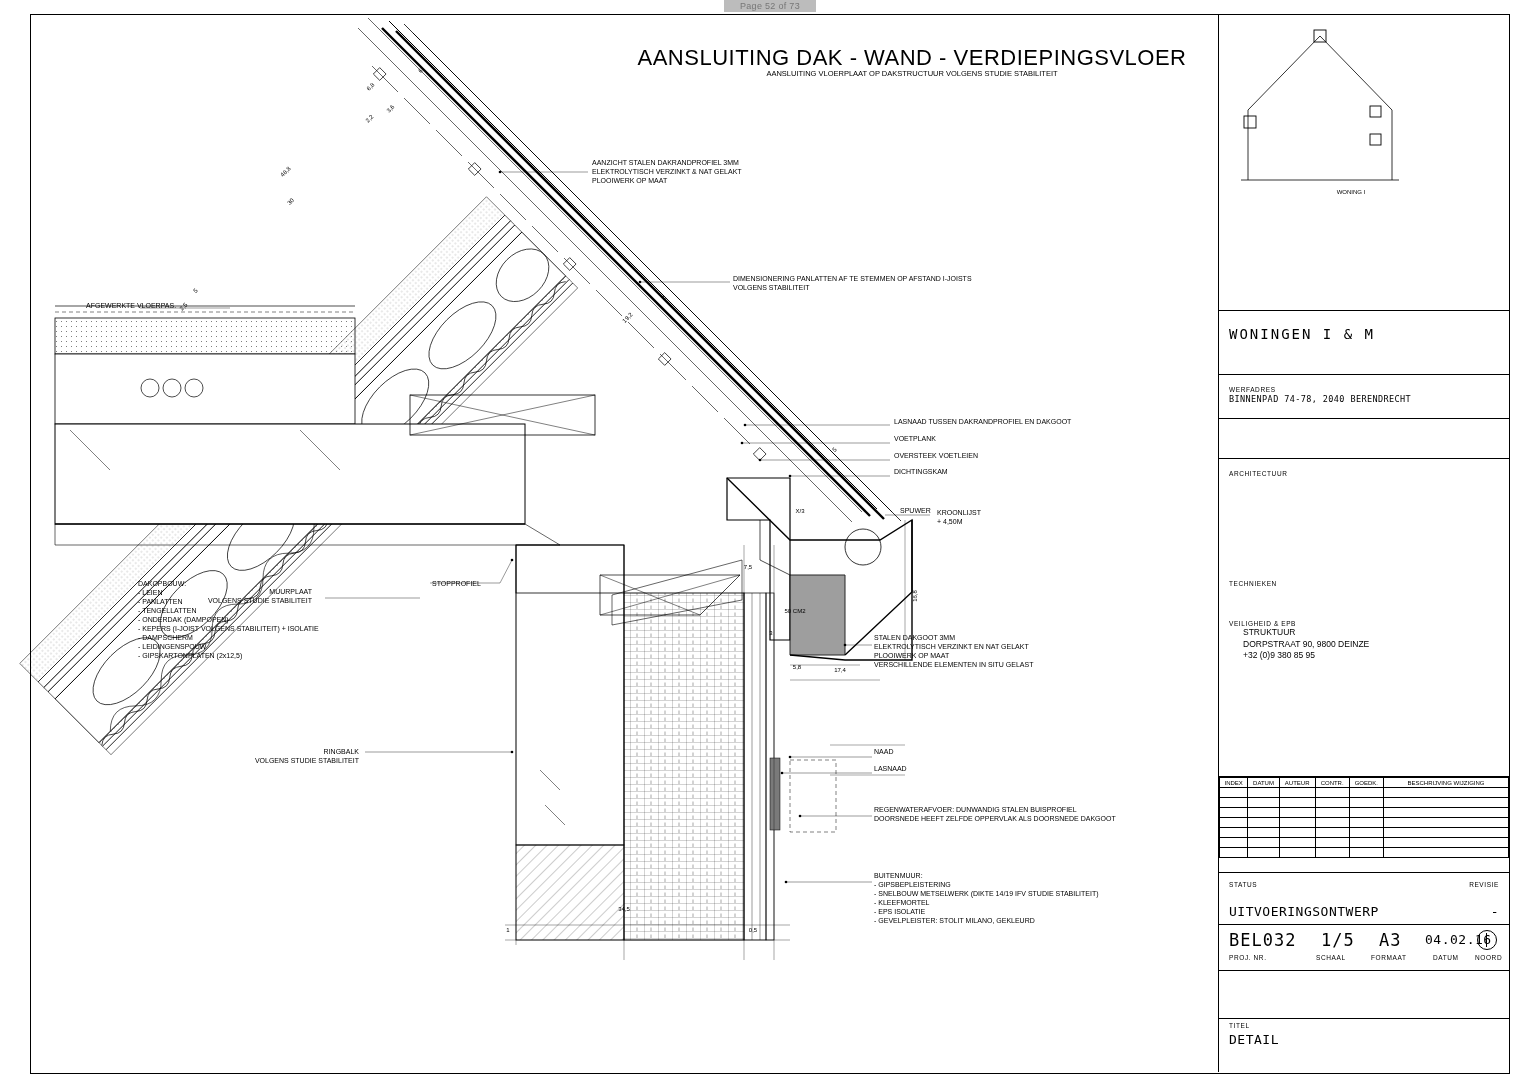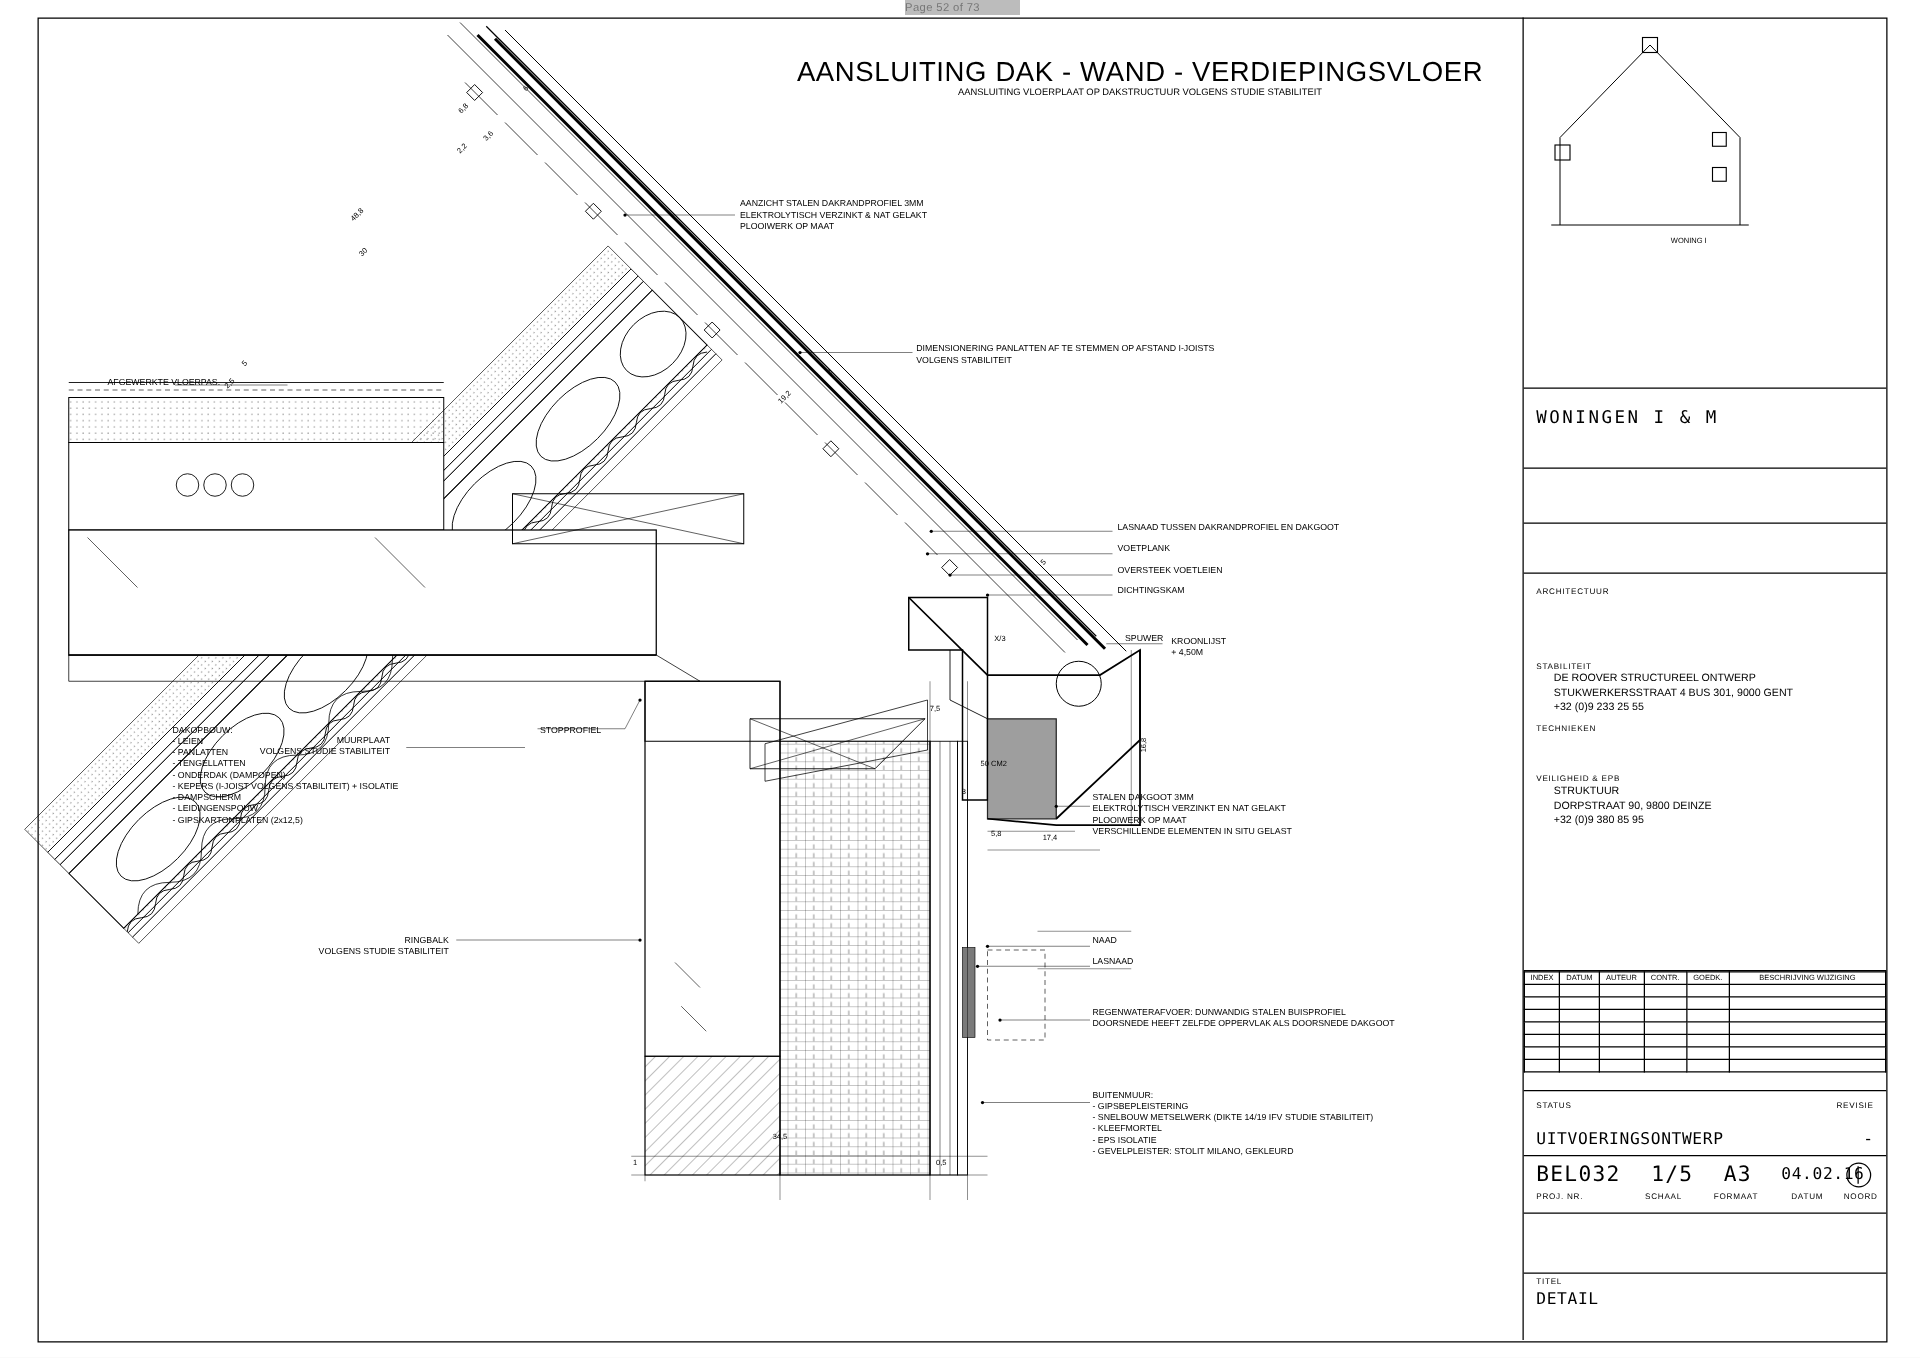--- a/index.html
+++ b/index.html
@@ -1,18 +1,18 @@
 <!DOCTYPE html>
 <html><head>
 <meta charset="utf-8">
 <style>
   html,body{margin:0;padding:0;background:#f2f2f2;}
   body{width:1536px;height:1086px;font-family:"Liberation Sans",sans-serif;overflow:hidden;position:relative;}
   .page{position:absolute;left:0;top:0;width:1536px;height:1086px;background:#ffffff;}
-  .pagetag{position:absolute;left:724px;top:0;width:92px;height:12px;background:#bcbcbc;color:#777;font-size:9px;line-height:12px;letter-spacing:.3px;}
+  .pagetag{position:absolute;left:724px;top:0;width:92px;height:12px;background:#bcbcbc;color:#777;font-size:9px;text-align:center;line-height:12px;letter-spacing:.3px;}
   .frame{position:absolute;left:30px;top:14px;width:1478px;height:1058px;border:1px solid #000;}
   
   .tb{position:absolute;left:1218px;top:14px;width:290px;height:1058px;border-left:1px solid #000;}
   .tb .sep{position:absolute;left:0;width:290px;height:0;border-top:1px solid #000;}
   .tbsec{position:absolute;left:0;width:290px;box-sizing:border-box;padding:6px 10px;}
   .proj-title{font-family:"DejaVu Sans Mono",monospace;font-size:14px;letter-spacing:2px;}
   .lbl{font-size:6.5px;letter-spacing:.6px;color:#000;text-transform:uppercase;}
   .val{font-size:8px;line-height:11px;}
   .valmono{font-family:"DejaVu Sans Mono",monospace;font-size:8.5px;line-height:12px;letter-spacing:.4px;}
   .addr{font-size:8.5px;line-height:11.5px;padding-left:14px;}
@@ -357,38 +357,34 @@
   <div class="tb">
 
     <div class="sep" style="top:296px;"></div>
 
     <div class="tbsec" style="top:306px;">
       <div class="proj-title">WONINGEN I &amp; M</div>
     </div>
 
     <div class="sep" style="top:360px;"></div>
 
+    <div class="tbsec" style="top:366px;">
+      <div class="lbl">WERFADRES</div>
+      <div class="valmono">BINNENPAD 74-78, 2040 BERENDRECHT</div>
+    </div>
 
     <div class="sep" style="top:404px;"></div>
 
 
     <div class="sep" style="top:444px;"></div>
 
     <div class="tbsec" style="top:450px;">
       <div class="lbl">ARCHITECTUUR</div>
     </div>
 
-    <div class="tbsec" style="top:510px;">
-      <div class="lbl">STABILITEIT</div>
-      <div class="val addr" id="stab-lines">
-          <div>DE ROOVER STRUCTUREEL ONTWERP</div>
-          <div>STUKWERKERSSTRAAT 4 BUS 301, 9000 GENT</div>
-          <div>+32 (0)9 233 25 55</div>
-        </div>
-    </div>
 
     <div class="tbsec" style="top:560px;">
       <div class="lbl">TECHNIEKEN</div>
     </div>
 
     <div class="tbsec" style="top:600px;">
       <div class="lbl">VEILIGHEID &amp; EPB</div>
       <div class="val addr" id="veil-lines">
           <div>STRUKTUUR</div>
           <div>DORPSTRAAT 90, 9800 DEINZE</div>

